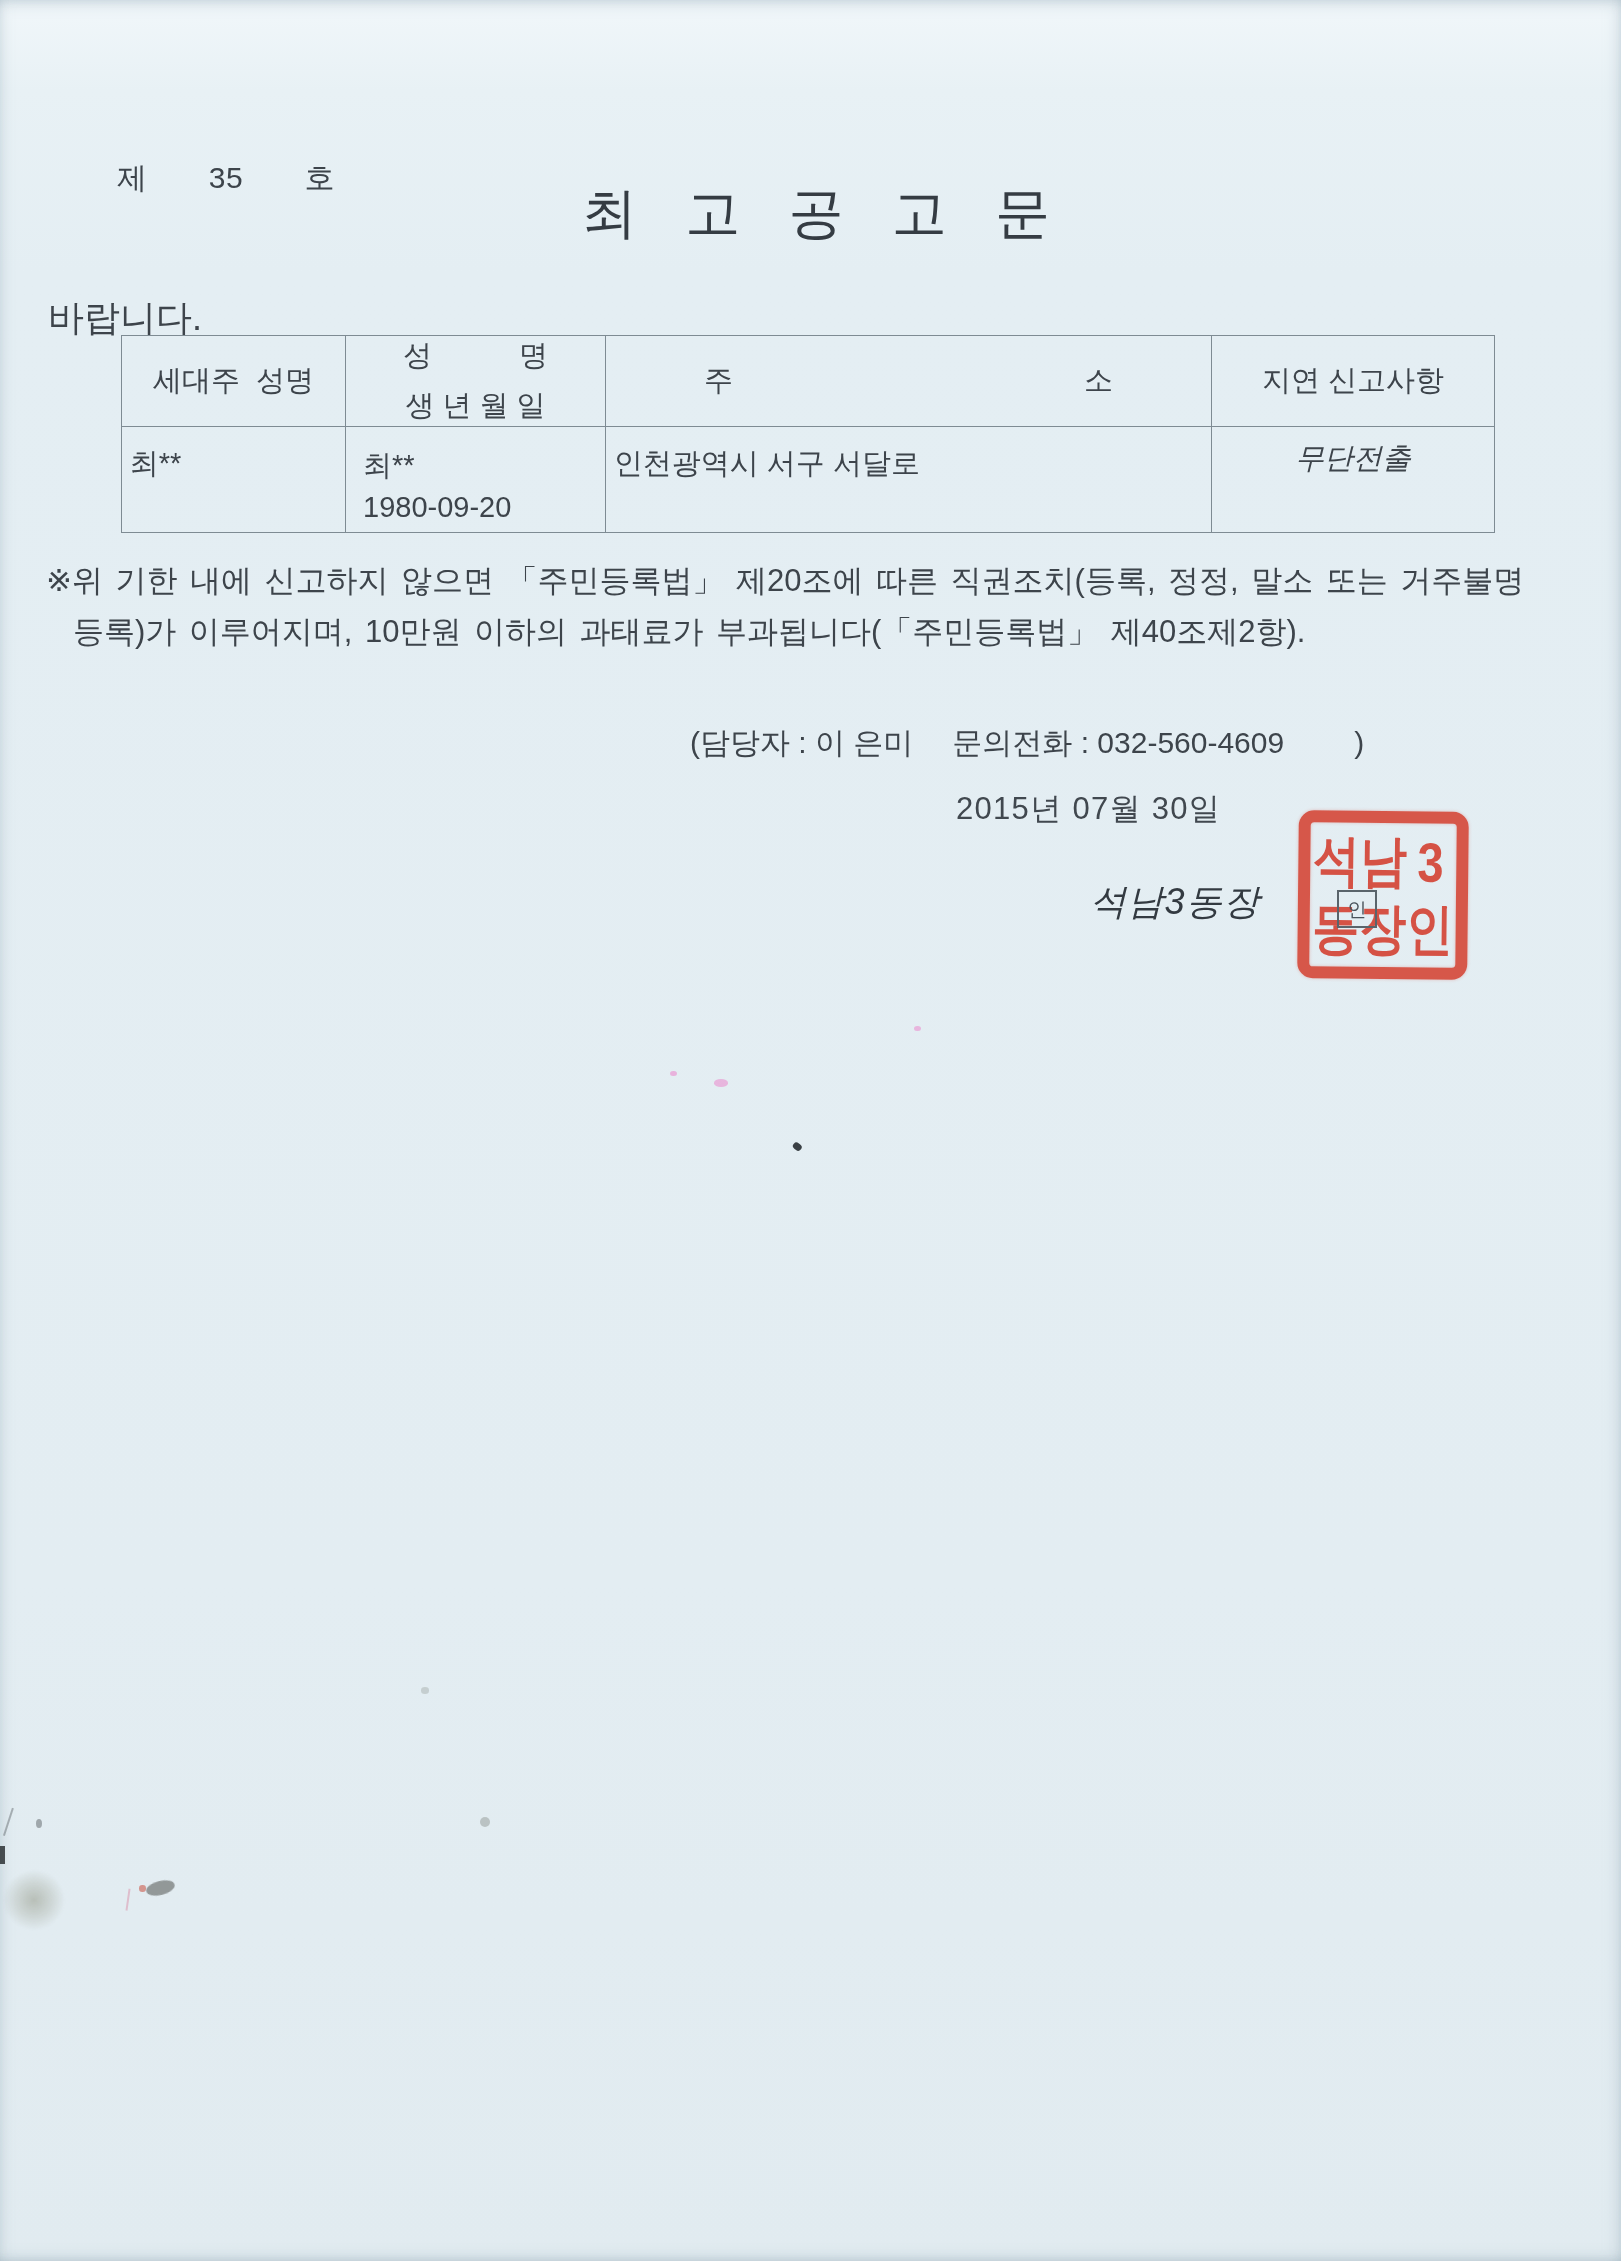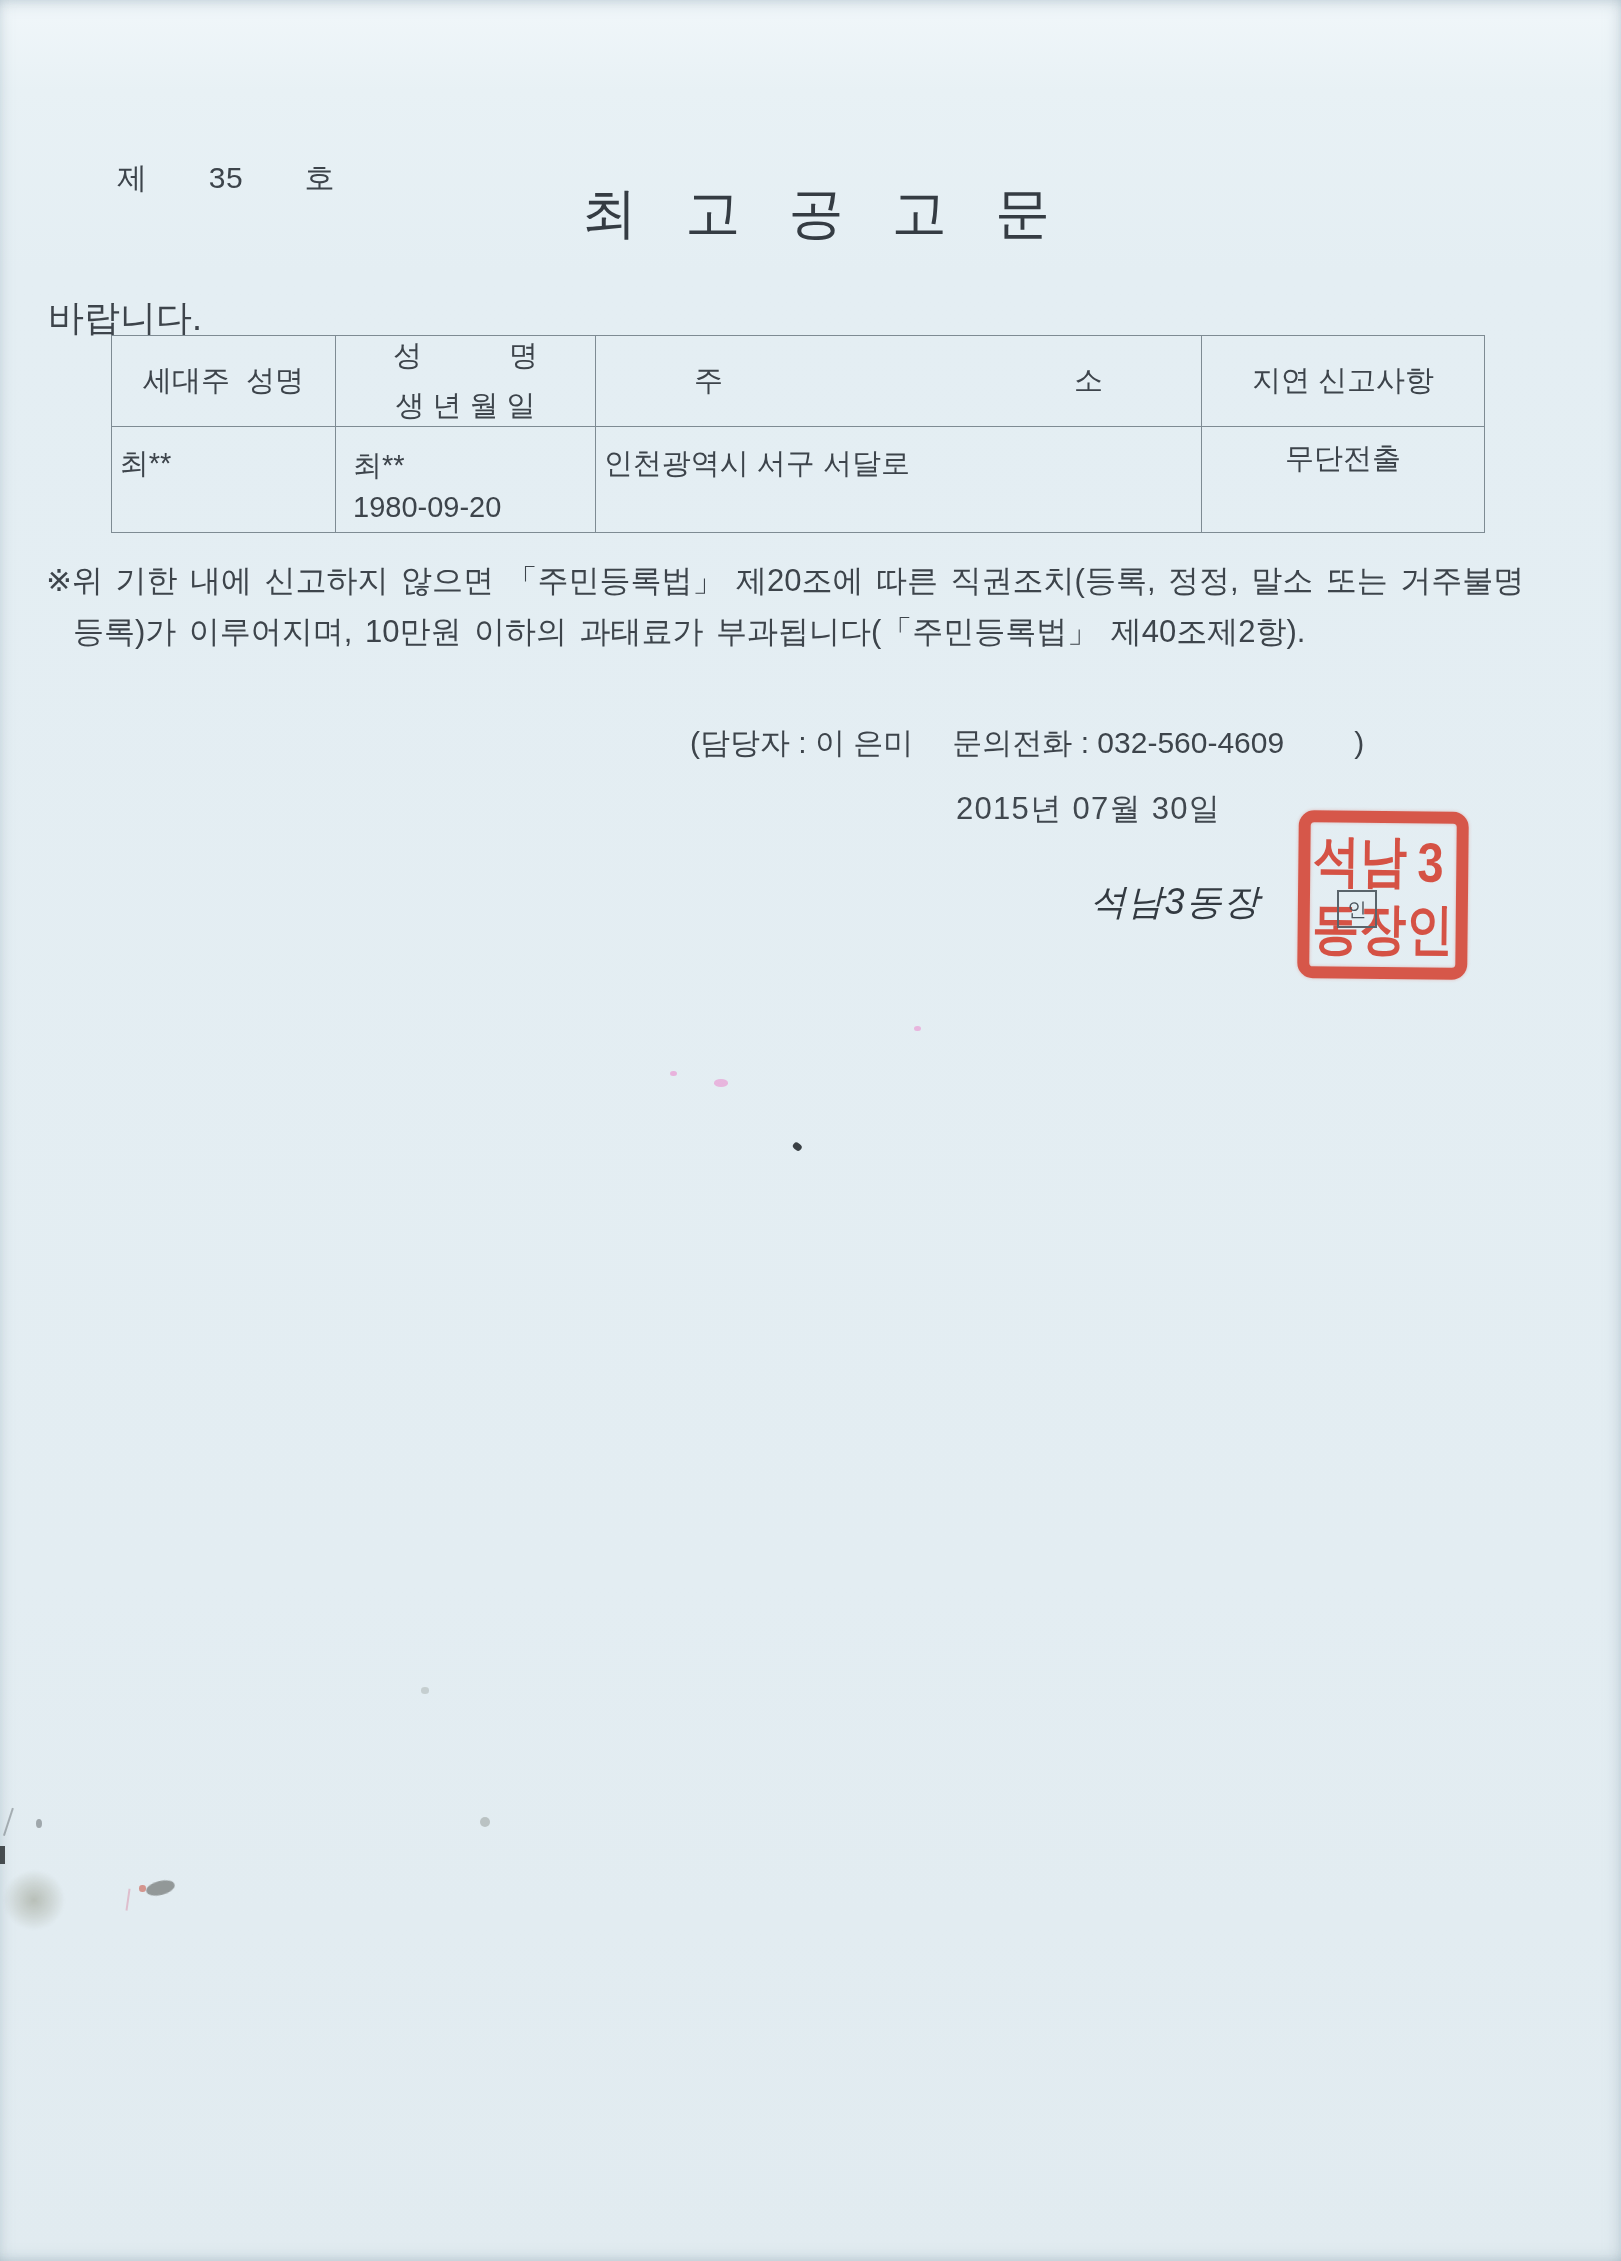--- a/index.html
+++ b/index.html
@@ -26,34 +26,34 @@
   .title{top:177px;left:0;width:1582px;text-align:center;
          font-size:55px;letter-spacing:.30em;color:#353c43;font-weight:500;
          text-indent:.30em;padding-left:25px;}
 
   
   .intro-1{top:248px;left:73px;font-size:31px;word-spacing:4.6px;white-space:nowrap;}
   .intro-1 .deadline{font-weight:bold;color:#2b323a;margin:0 19.5px 0 48px;letter-spacing:0.7px;}
   .intro-2{top:294px;left:48px;font-size:36px;}
 
   
-  .notice-table{top:335px;left:111px;}
+  .notice-table{top:335px;left:121px;}
   table{border-collapse:collapse;table-layout:fixed;width:1373px;font-size:29px;color:#3d444b;}
   col.c1{width:224px}col.c2{width:260px}col.c3{width:606px}col.c4{width:283px}
   th,td{border:1.3px solid #7e8b93;font-weight:normal;vertical-align:top;padding:0;}
   tr.hdr{height:89px;}
   tr.bdy{height:106px;}
   th{vertical-align:middle;}
   .th-split{display:flex;justify-content:space-between;}
   .th-name{padding:0 57px;margin-bottom:10.4px;}
   .th-addr{padding:0 98px;}
   .th-center{text-align:center;white-space:pre;}
   .td-pad{padding:17px 0 0 7.8px;}
   .td-pad2{padding:17px 0 0 17px;line-height:1.45;}
-  .td-center{text-align:center;padding-top:11.7px;}
+  .td-center{text-align:center;padding-top:11.7px;font-style:italic;}
 
   
   .note-1{top:560px;left:46px;font-size:31px;word-spacing:3.9px;white-space:nowrap;}
   .note-2{top:611px;left:73px;font-size:31px;word-spacing:3.9px;white-space:nowrap;}
 
   
   .contact{top:723px;left:690px;display:flex;align-items:baseline;font-size:30px;}
   .contact .seg-manager{}
   .contact .seg-phone{margin-left:39px;}
   .contact .close-paren{margin-left:70px;}

